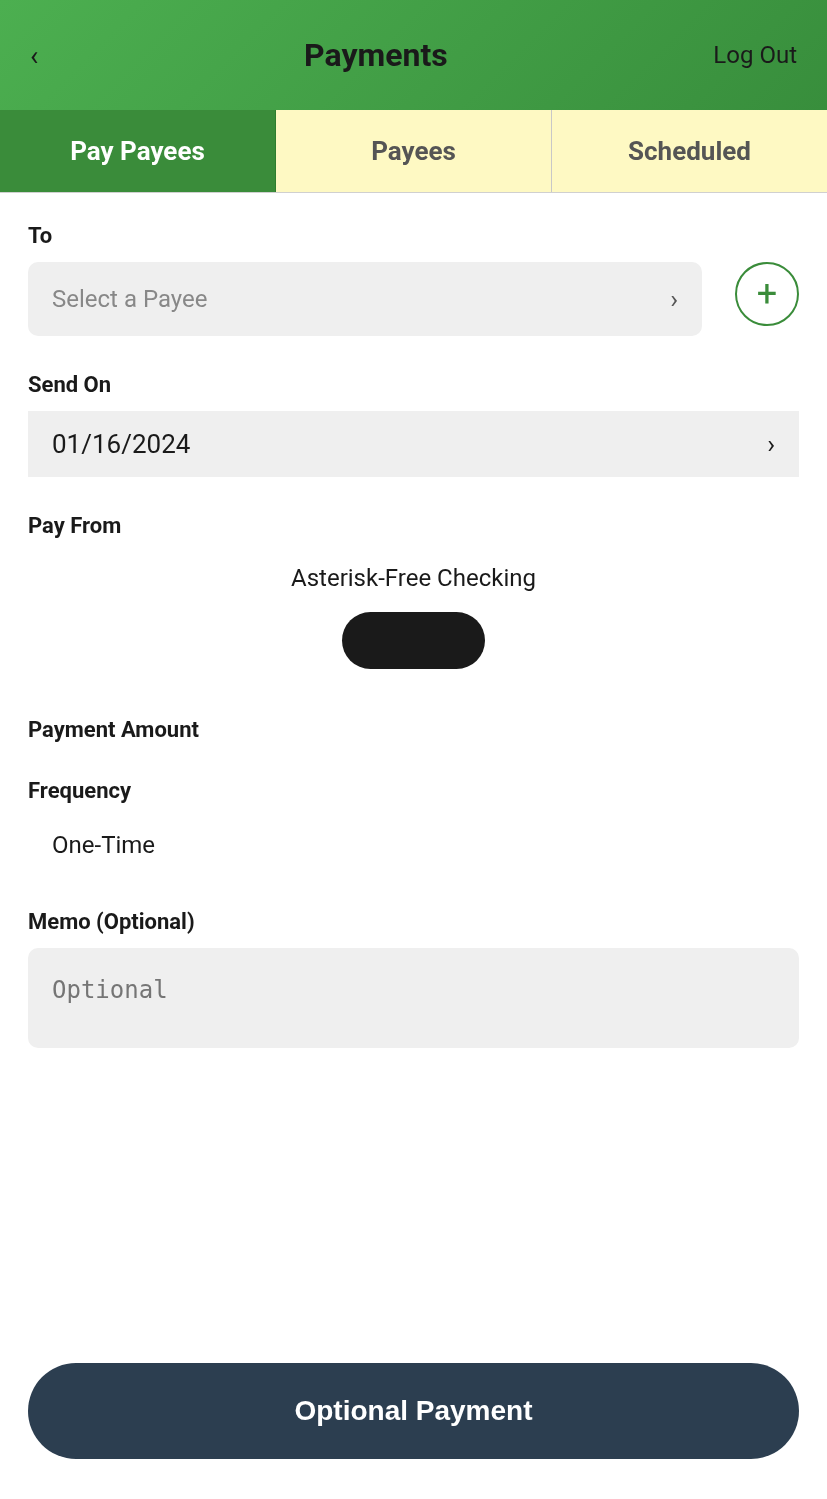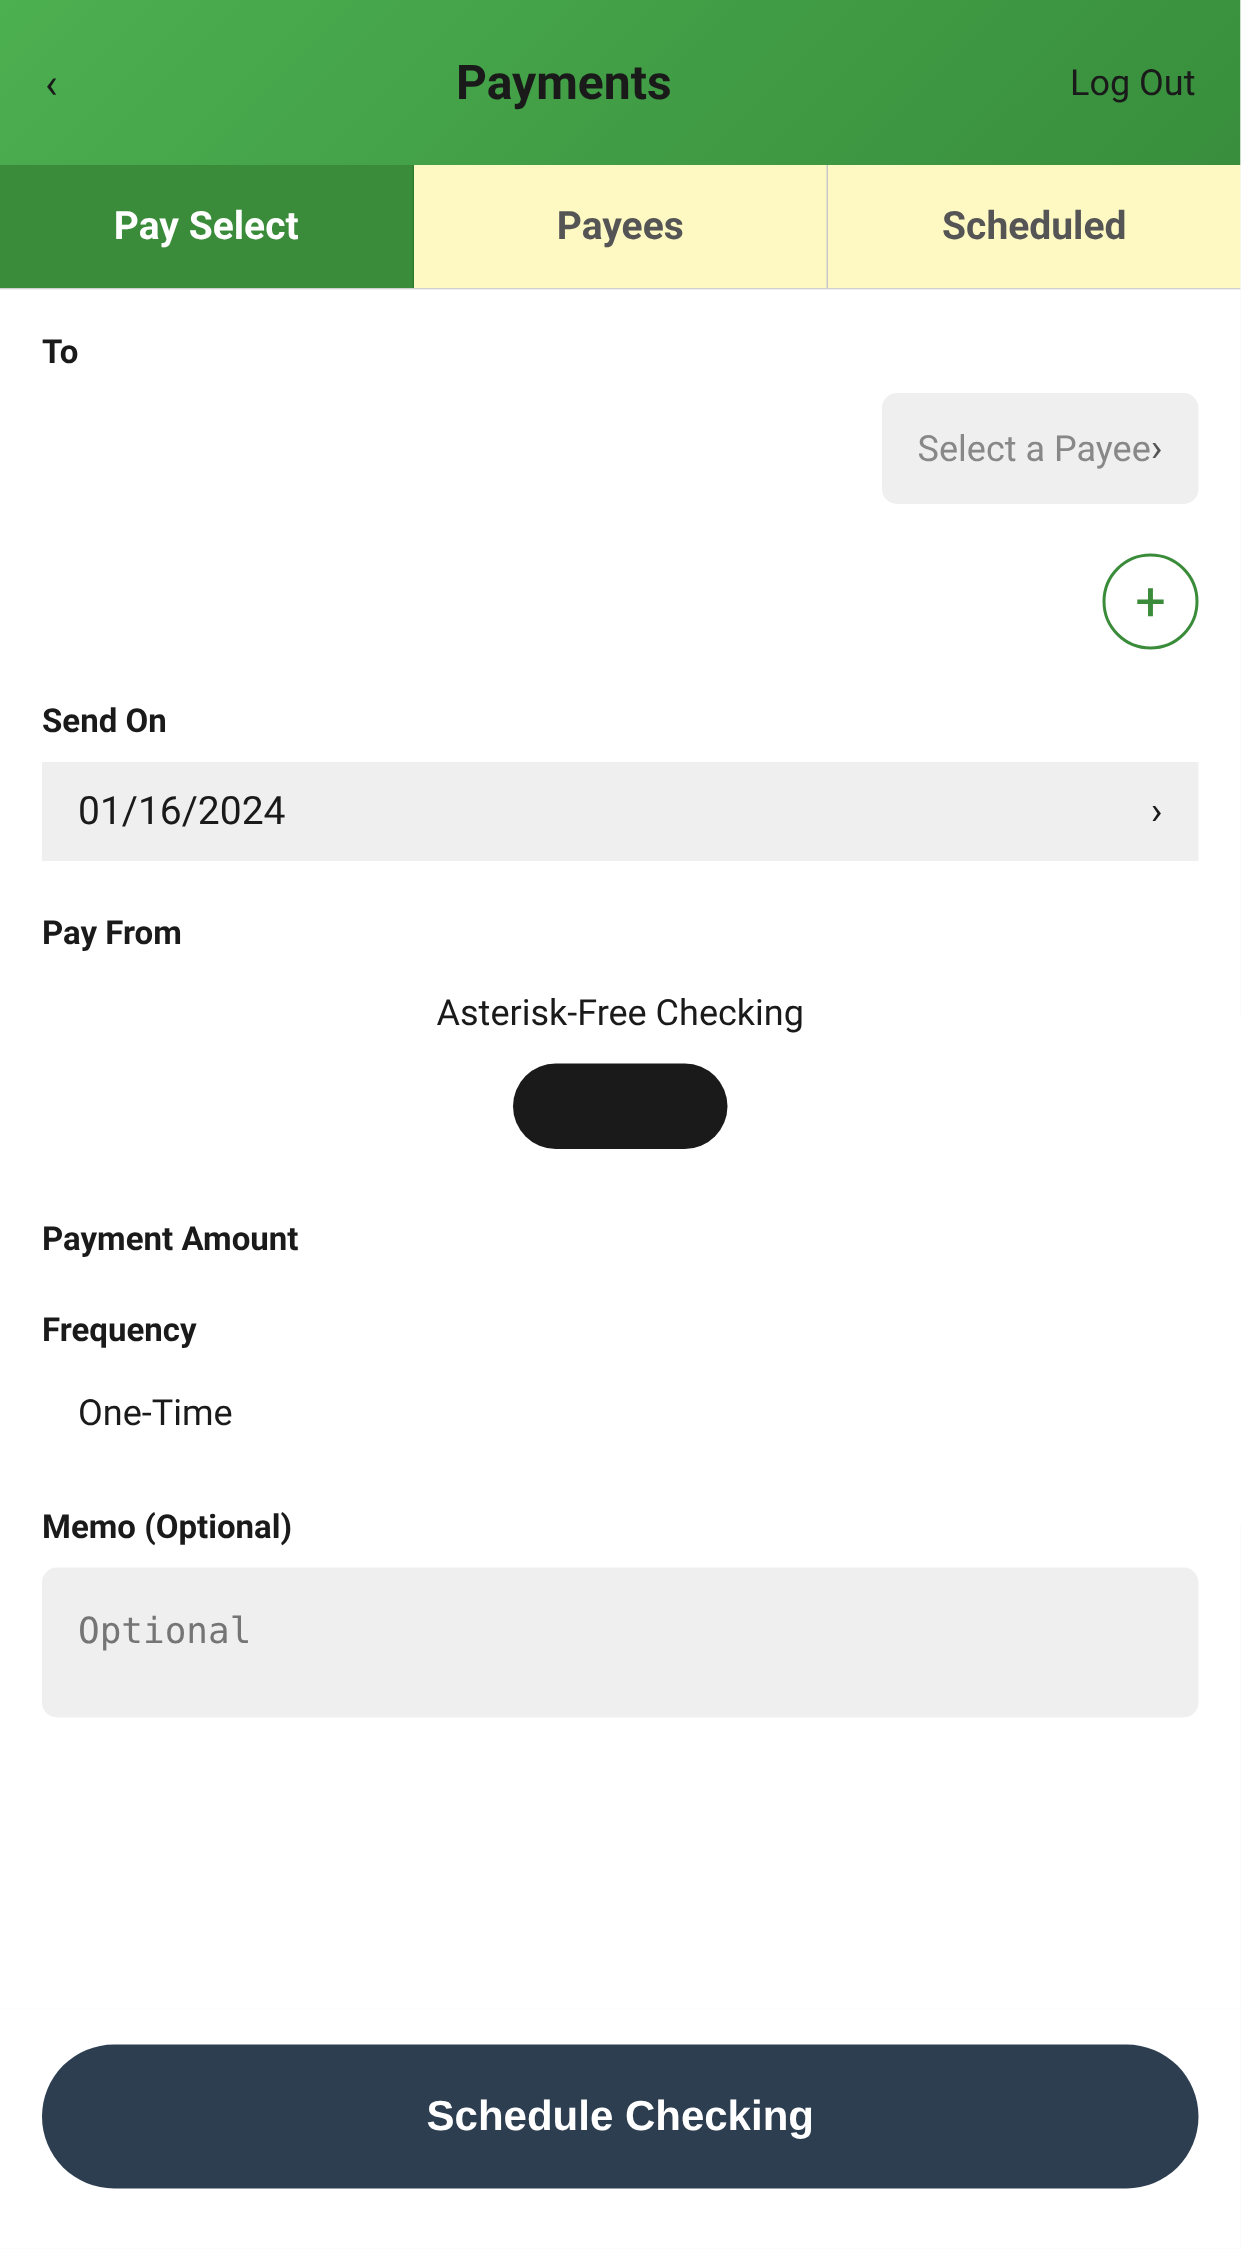--- a/index.html
+++ b/index.html
@@ -92,23 +92,22 @@
     .field-label {
       font-size: 22px;
       font-weight: 700;
       color: #1a1a1a;
       margin-bottom: 14px;
       display: block;
     }
 
     .field-row {
       display: flex;
-      align-items: flex-end;
+      align-items: flex-start;
       gap: 33px;
-      flex-direction: column;
     }
 
     .field-input {
       background: #efefef;
       border: none;
       border-radius: 10px;
       padding: 22px 24px;
       font-size: 24px;
       color: #888;
       display: flex;
@@ -221,21 +220,21 @@
 </head>
 <body>
 
 <div class="header">
   <span class="header-back">‹</span>
   <span class="header-title">Payments</span>
   <span class="header-logout">Log Out</span>
 </div>
 
 <div class="tabs">
-  <div class="tab active">Pay Select</div>
+  <div class="tab active">Pay Payees</div>
   <div class="tab">Payees</div>
   <div class="tab">Scheduled</div>
 </div>
 
 <div class="content">
 
   <div class="field-group">
     <span class="field-label">To</span>
     <div class="field-row">
       <div class="field-input">
@@ -274,14 +273,14 @@
   </div>
 
   <div class="field-group">
     <span class="field-label">Memo (Optional)</span>
     <textarea class="memo-input" placeholder="Optional" style=""></textarea>
   </div>
 
 </div>
 
 <div class="bottom-bar">
-  <button class="schedule-btn">Schedule Checking</button>
+  <button class="schedule-btn">Optional Payment</button>
 </div>
 
 </body></html>

